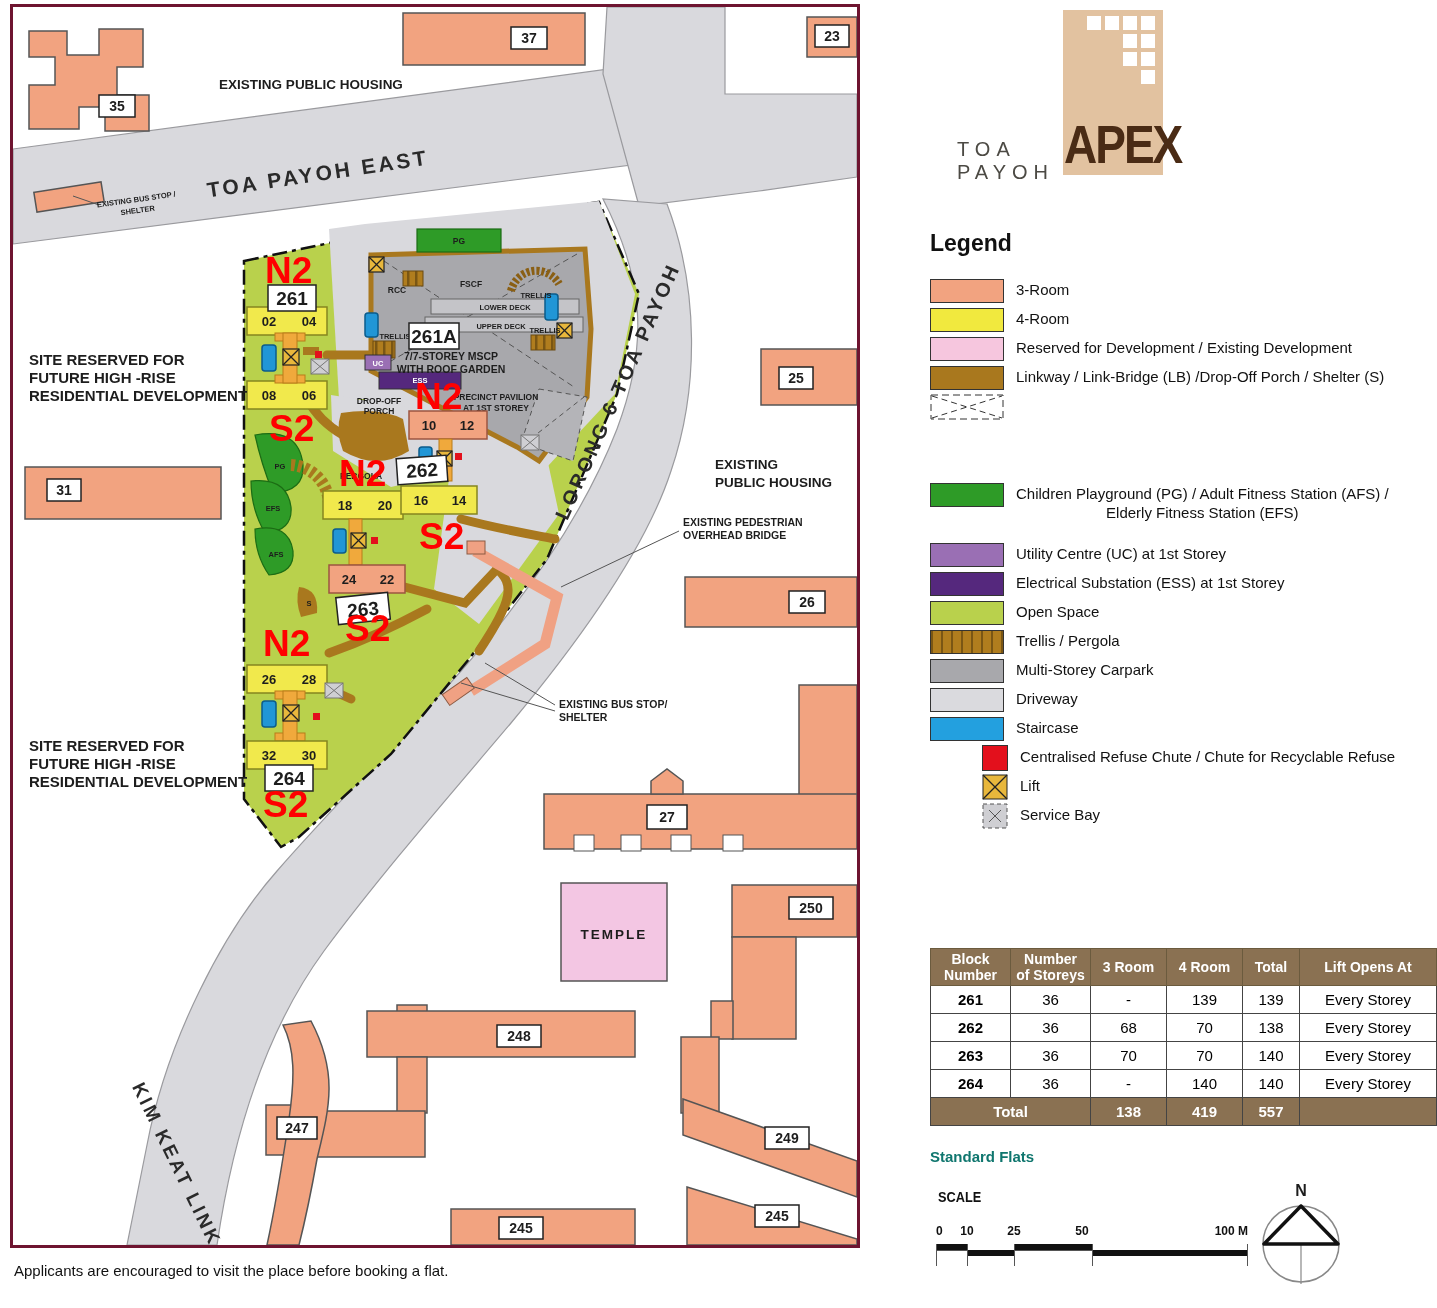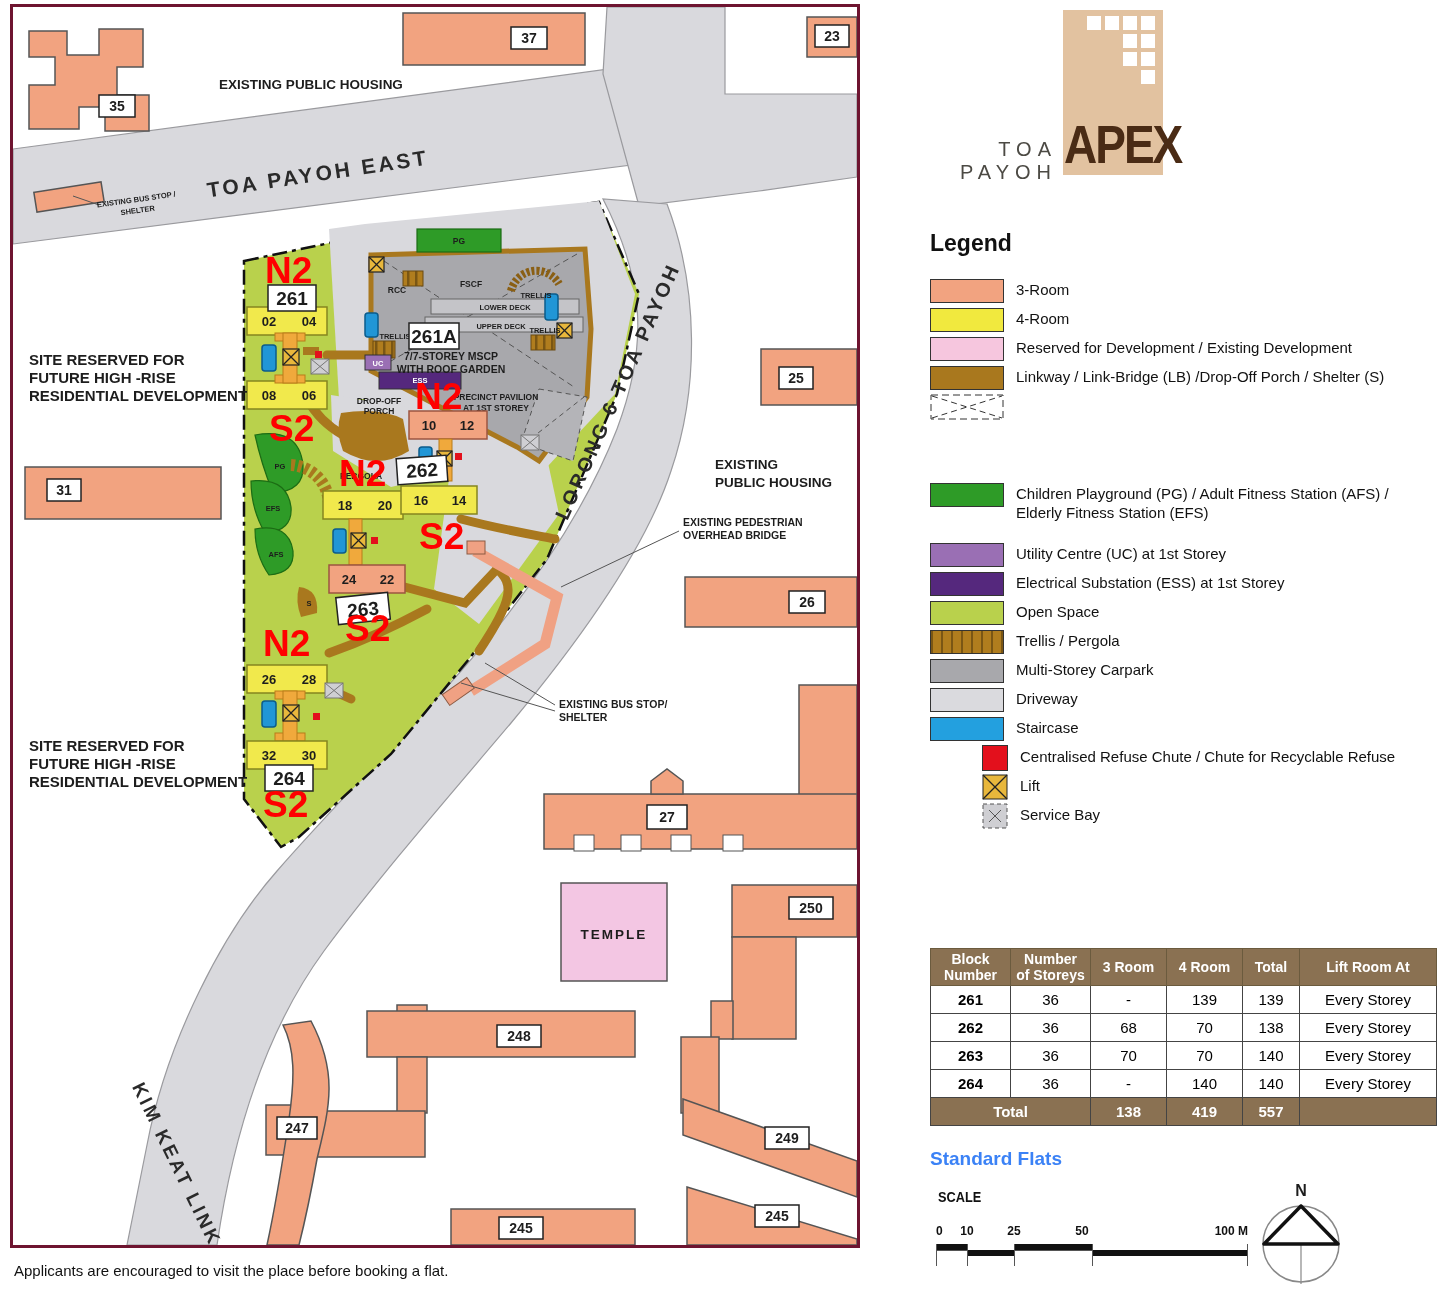--- a/index.html
+++ b/index.html
@@ -29,42 +29,42 @@
   .link{stroke:#a9781e;stroke-width:9;fill:none;stroke-linecap:round;}
   .greenf{fill:#2e9b27;stroke:#1c6c14;stroke-width:1.2;}
   .gold{fill:#e8b73c;stroke:#222;stroke-width:1.2;}
   .xline{stroke:#222;stroke-width:1.2;}
   .stair{fill:#2196d6;stroke:#0b5c8c;stroke-width:1.5;}
   .corr{fill:#f0a93c;stroke:#b97d18;stroke-width:1;}
   .sbay{fill:#cfcfd3;stroke:#777;stroke-width:1;}
   
   #logo-box{left:1063px;top:10px;width:100px;height:165px;background:#e2c2a0;}
   #logo-apex{left:1064px;top:112px;width:100px;text-align:center;font-size:46px;font-weight:bold;color:#4a2b15;letter-spacing:-2px;transform:scaleY(1.18);transform-origin:top;}
-  #logo-prefix{left:905px;top:138px;width:152px;text-align:right;font-size:20px;letter-spacing:6px;color:#4c4a44;}
+  #logo-prefix{left:957px;top:138px;width:152px;font-size:20px;letter-spacing:6px;color:#4c4a44;}
   #legend-title{left:930px;top:230px;font-size:23px;font-weight:600;color:#111;}
   #legend{left:930px;top:278px;width:506px;}
-  .lrow{display:flex;align-items:flex-start;}
+  .lrow{display:flex;align-items:flex-start;text-align:center;}
   .lrow .lbl{font-size:15px;color:#111;line-height:19px;padding-top:2px;white-space:pre-line;}
   .sw{width:72px;height:22px;border:1px solid #333;margin-right:12px;flex:none;margin-top:1px;}
   .sw-sm{width:24px;height:24px;border:1px solid #333;margin-left:52px;margin-right:12px;flex:none;}
   .h29{height:29px;} .h88{height:88px;} .h60{height:60px;}
   .c-salmon{background:#f2a380;} .c-yellow{background:#f1e93e;} .c-pink{background:#f6c6de;}
   .c-linkway{background:#a9781e;} .c-green{background:#2e9b27;} .c-uc{background:#9a6fb4;}
   .c-ess{background:#55287d;} .c-open{background:#b9d14c;}
   .c-trellis{background:repeating-linear-gradient(90deg,#7a5614 0 2px,#b07d1e 2px 10px);}
   .c-mscp{background:#a8a8ac;} .c-driveway{background:#dadade;} .c-stair{background:#23a0df;}
   .c-refuse{background:#e3101c;} .c-corr{background:#f6c63e;}
   .swsvg{margin-right:12px;flex:none;}
   
   #flat-table{left:930px;top:948px;border-collapse:collapse;border:1px solid #6d28d9;}
   #flat-table th{background:#8a7152;color:#fff;font-size:14px;font-weight:bold;white-space:pre-line;border:1px solid #6b5b3e;padding:2px 2px;line-height:16px;}
   #flat-table td{background:#fff;font-size:15px;text-align:center;border:1px solid #444;padding:3px 2px;height:21px;}
   #flat-table td.blk{font-weight:bold;}
   #flat-table tr.total td{background:#8a7152;color:#fff;font-weight:bold;}
-  #standard-flats{left:930px;top:1148px;font-size:19px;font-weight:bold;color:#3b82f6;}
+  #standard-flats{left:930px;top:1148px;font-size:15px;font-weight:bold;color:#0f766e;}
   #scale-label{left:938px;top:1188px;font-size:15px;font-weight:bold;color:#111;transform:scaleX(.85);transform-origin:left;}
   #scalebar{left:936px;top:1224px;width:312px;height:46px;}
   #scalebar .num{position:absolute;top:0;font-size:12px;font-weight:bold;color:#111;}
   #scalebar .bar{position:absolute;top:20px;left:0;width:312px;height:13px;}
   #scalebar .bar .mid{position:absolute;left:0;top:6px;width:312px;height:1px;background:#555;}
   #scalebar .seg{position:absolute;height:6px;background:#111;}
   #scalebar .tick{position:absolute;top:20px;width:1px;height:22px;background:#555;}
   #footer-note{left:14px;top:1262px;font-size:15px;color:#111;}
 </style>
 </head>
@@ -519,21 +519,21 @@
     </colgroup>
   <thead>
     <tr>
       <th>Block
 Number</th>
       <th>Number
 of Storeys</th>
       <th>3 Room</th>
       <th>4 Room</th>
       <th>Total</th>
-      <th>Lift Room At</th>
+      <th>Lift Opens At</th>
     </tr>
   </thead>
   <tbody>
     <tr>
       <td class="blk">261</td>
         <td>36</td>
         <td>-</td>
         <td>139</td>
         <td>139</td>
         <td>Every Storey</td>

